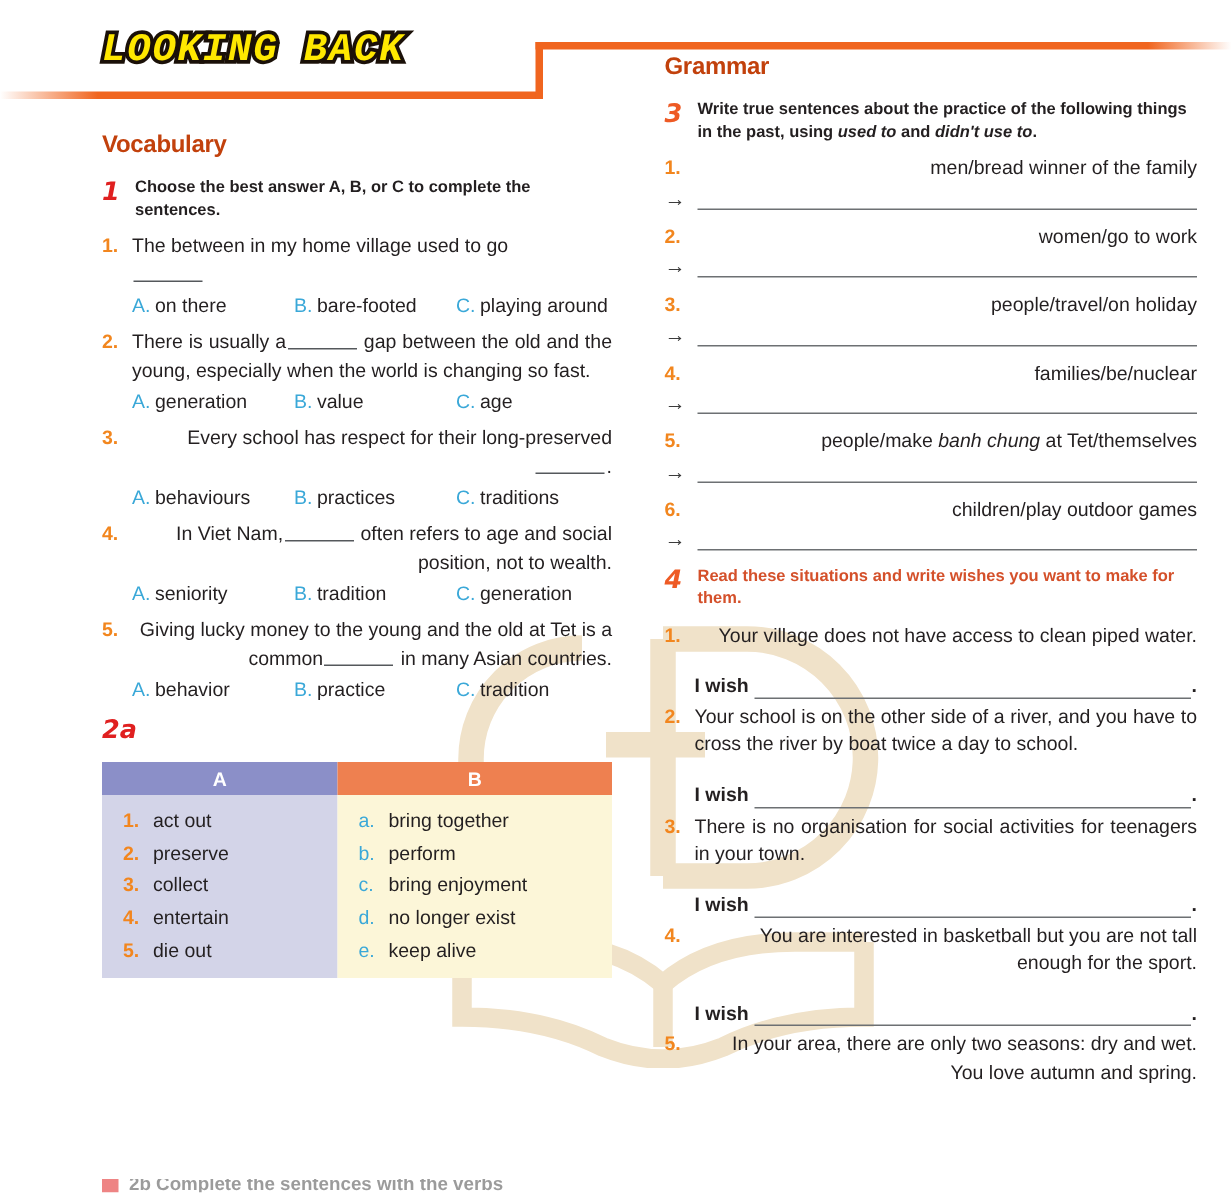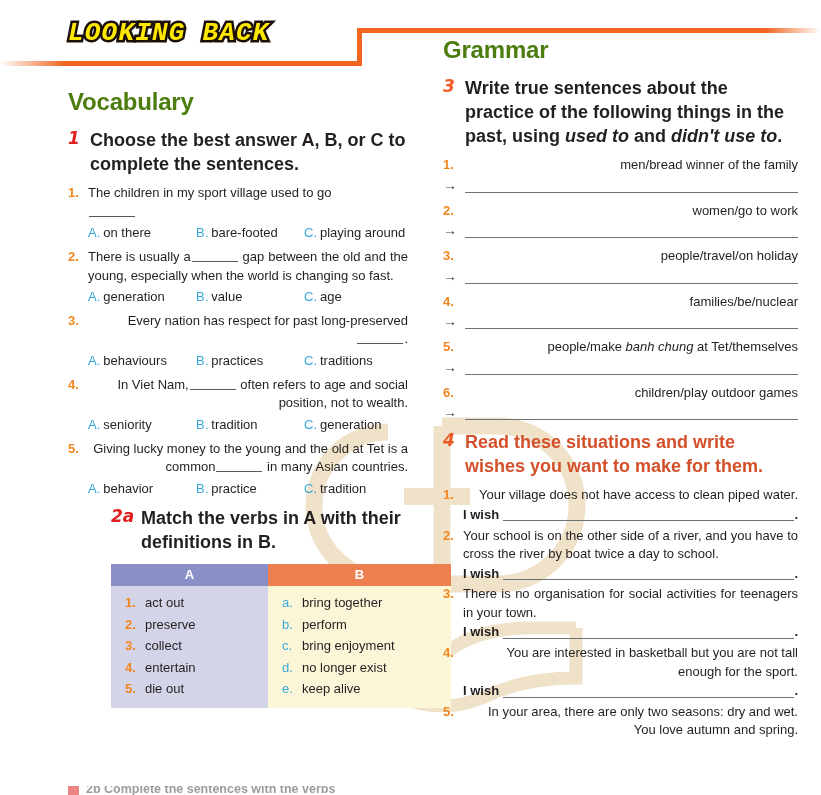--- a/index.html
+++ b/index.html
@@ -63,22 +63,22 @@
   }
   #col-right {
     position: absolute;
     left: 443px;
     top: 36px;
     width: 355px;
     z-index: 2;
   }
 
   .section-heading {
-    color: #4d7c0f;
-    font-size: 24px;
+    color: #c2410c;
+    font-size: 16px;
     font-weight: bold;
     margin: 0 0 12px 0;
     letter-spacing: -0.2px;
   }
 
   
   .exercise {
     position: relative;
     margin-bottom: 10px;
   }
@@ -93,21 +93,21 @@
     font-style: italic;
     font-size: 17px;
     color: #e02020;
     min-width: 22px;
     flex: 0 0 auto;
     line-height: 1.25;
   }
   .ex-num.orange { color: #ee5a24; }
   .ex-num.wide { min-width: 30px; }
   .ex-instr {
-    font-size: 18px;
+    font-size: 11px;
     font-weight: bold;
     line-height: 1.34;
     flex: 1 1 auto;
   }
   .ex-instr em { font-style: italic; }
 
   
   .q-item {
     display: flex;
     align-items: flex-start;
@@ -210,22 +210,22 @@
   }
   .arrow-rule {
     flex: 1 1 auto;
     border-bottom: 1px solid #6d7073;
     height: 10px;
   }
 
   
   .wish-line {
     display: flex;
-    align-items: center;
-    margin-top: 2px;
+    align-items: flex-end;
+    margin-top: 16px;
   }
   .wish-label {
     font-size: 13px;
     font-weight: bold;
     flex: 0 0 auto;
     line-height: 1.3;
   }
   .wish-rule {
     flex: 1 1 auto;
     border-bottom: 1px solid #6d7073;
@@ -309,21 +309,21 @@
 
   <div class="exercise">
     <div class="ex-head">
       <div class="ex-num">1</div>
       <div class="ex-instr">Choose the best answer A, B, or C to complete the sentences.</div>
     </div>
 
     <div class="q-item">
       <div class="q-num">1.</div>
       <div class="q-body">
-        <div class="q-text"><span>The children in my sport village used to go</span><br><span class="blank"></span></div>
+        <div class="q-text"><span>The between in my home village used to go</span><br><span class="blank"></span></div>
       </div>
     </div>
     <div class="options" style="margin-left:20px;">
       <div class="opt opt-w1">
           <span class="opt-letter">A.</span>
           <span>on there</span>
         </div>
       <div class="opt opt-w2">
           <span class="opt-letter">B.</span>
           <span>bare-footed</span>
@@ -351,21 +351,21 @@
         </div>
       <div class="opt">
           <span class="opt-letter">C.</span>
           <span>age</span>
         </div>
     </div>
 
     <div class="q-item">
       <div class="q-num">3.</div>
       <div class="q-body">
-        <div class="q-text nojust"><span>Every nation has respect for past long-preserved</span><br><span class="blank"></span><span>.</span></div>
+        <div class="q-text nojust"><span>Every school has respect for their long-preserved</span><br><span class="blank"></span><span>.</span></div>
       </div>
     </div>
     <div class="options" style="margin-left:20px;">
       <div class="opt opt-w1">
           <span class="opt-letter">A.</span>
           <span>behaviours</span>
         </div>
       <div class="opt opt-w2">
           <span class="opt-letter">B.</span>
           <span>practices</span>
@@ -412,24 +412,23 @@
           <span class="opt-letter">B.</span>
           <span>practice</span>
         </div>
       <div class="opt">
           <span class="opt-letter">C.</span>
           <span>tradition</span>
         </div>
     </div>
   </div>
 
-  <div class="exercise" style="margin-top:4px;margin-left:43px;">
+  <div class="exercise" style="margin-top:4px;">
     <div class="ex-head">
       <div class="ex-num wide">2a</div>
-      <div class="ex-instr">Match the verbs in A with their definitions in B.</div>
     </div>
 
     <table class="match-table">
       <tbody>
           <tr>
         <th class="th-a" style="width:157px;">A</th>
         <th class="th-b" style="width:183px;">B</th>
       </tr>
       <tr>
         <td class="cell-a">

